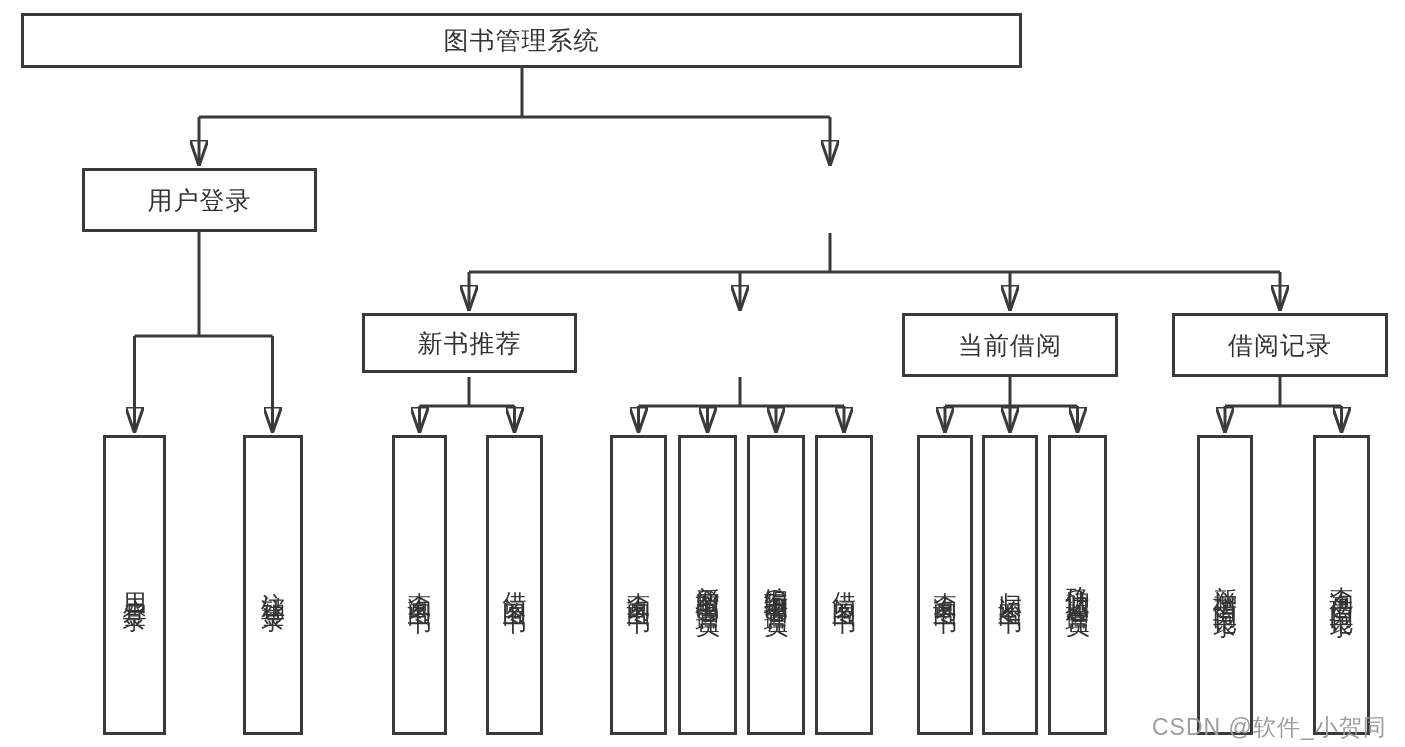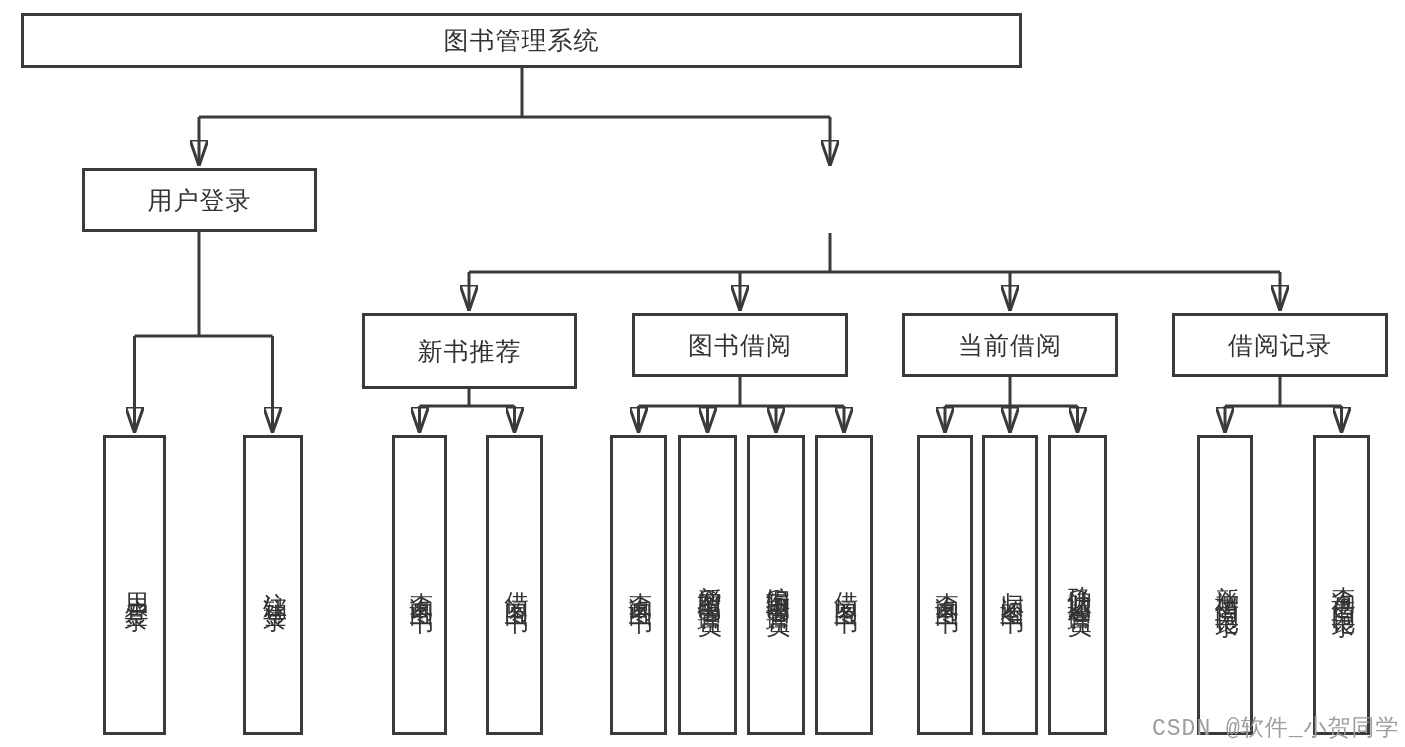--- a/index.html
+++ b/index.html
@@ -14,21 +14,20 @@
     background:var(--background);
     font-family:"Liberation Sans","DejaVu Sans",sans-serif;
     color:var(--text);
   }
   .canvas{
     position:relative;
     width:1405px;
     height:747px;
     background:var(--background);
     overflow:hidden;
-    font-family:Liberation Mono, monospace;
   }
   .wires{
     position:absolute;
     left:0;top:0;
     width:1405px;height:747px;
     color:var(--line);
   }
   .wires path{
     fill:none;
     stroke:var(--line);
@@ -126,22 +125,21 @@
       <path d="M1225,406 H1341.5"></path>
       <path d="M1225,406 V433" marker-end="url(#arrowhead)"></path>
       <path d="M1341.5,406 V433" marker-end="url(#arrowhead)"></path>
     </g>
   </svg>
 
   <div class="node" style="left:21px;top:13px;width:1001px;height:55px">图书管理系统</div>
 
   <div class="node" style="left:82px;top:168px;width:235px;height:64px">用户登录</div>
 
-  <div class="node" style="left:362px;top:313px;width:215px;height:76px">新书推荐</div>
-  <div class="node" style="left:632px;top:313px;width:216px;height:64px">图书借阅</div>
+  <div class="node" style="left:362px;top:313px;width:215px;height:60px">新书推荐</div>
   <div class="node" style="left:1172px;top:313px;width:216px;height:64px">借阅记录</div>
   <div class="node" style="left:902px;top:313px;width:216px;height:64px">当前借阅</div>
 
   <div class="node leaf" style="left:103px;top:435px;width:63px;height:300px">用户登录</div>
   <div class="node leaf" style="left:243px;top:435px;width:60px;height:300px">注销登录</div>
 
   <div class="node leaf" style="left:392px;top:435px;width:55px;height:300px">查询图书</div>
   <div class="node leaf" style="left:486px;top:435px;width:57px;height:300px">借阅图书</div>
 
   <div class="node leaf" style="left:610px;top:435px;width:57px;height:300px">查询图书</div>

